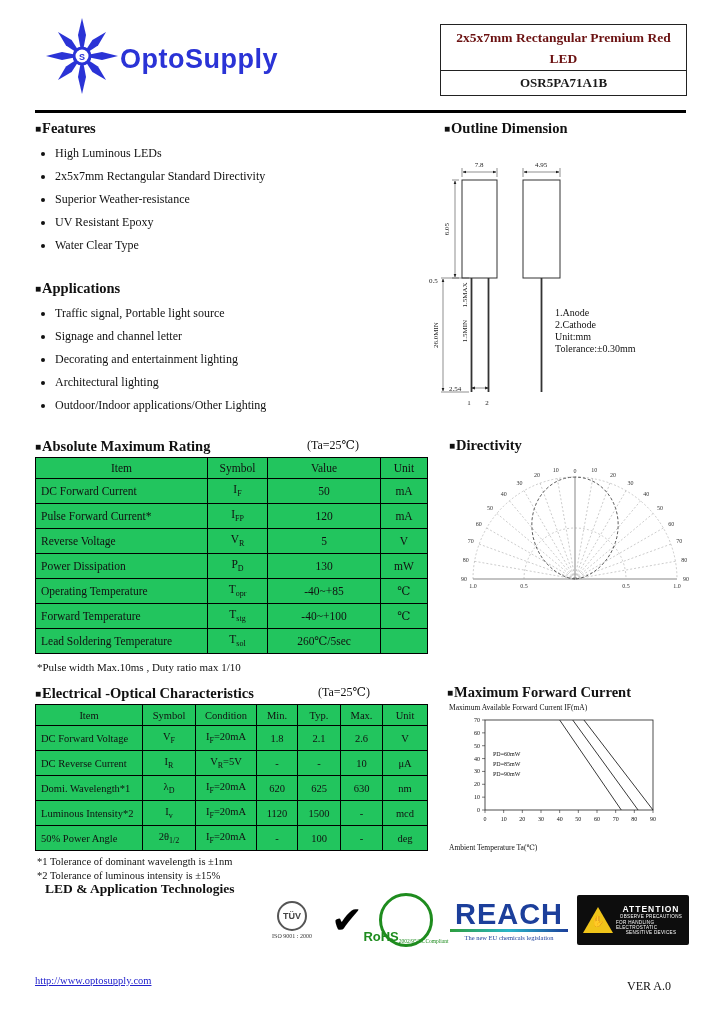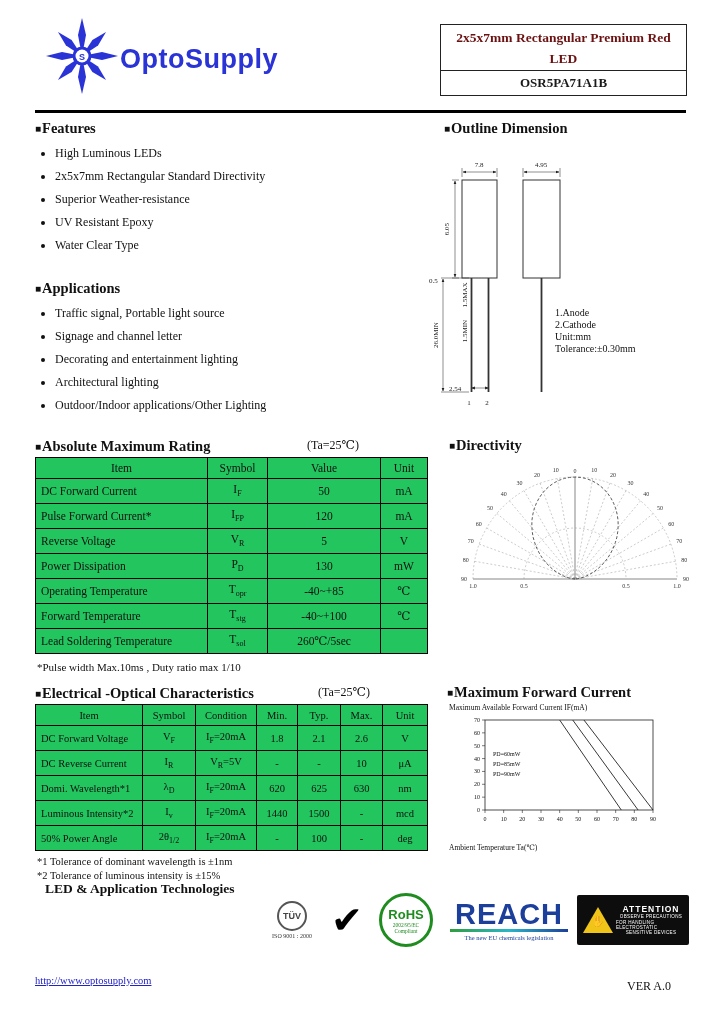--- a/index.html
+++ b/index.html
@@ -37,21 +37,21 @@
   .chart-title,.chart-xlabel{font-size:7.5px;text-align:left;height:12px;line-height:12px;color:#111}
   
   .tagline{font-size:13.5px;font-weight:bold}
   .cert{display:flex;flex-direction:column;align-items:center;justify-content:center}
   .tuv-circle{width:30px;height:30px;border:2px solid #555;border-radius:50%;color:#444;
               font-size:9px;font-weight:bold;display:flex;align-items:center;justify-content:center;
               font-family:"Liberation Sans","DejaVu Sans",sans-serif}
   .tuv-txt{font-size:6px;color:#333;margin-top:2px;white-space:nowrap}
   .check-glyph{font-size:38px;line-height:44px;color:#000;font-family:"DejaVu Sans",sans-serif}
   .rohs-circle{width:54px;height:54px;border:3px solid #1e8c1e;border-radius:50%;
-               display:flex;flex-direction:column;align-items:center;justify-content:center}
+               display:flex;align-items:flex-end;justify-content:center}
   .rohs-main{color:#1e8c1e;font-weight:bold;font-size:13px;font-family:"Liberation Sans","DejaVu Sans",sans-serif}
   .rohs-sub{color:#1e8c1e;font-size:5.5px}
   .reach-main{color:#1c3f9b;font-weight:bold;font-size:29px;letter-spacing:1px;line-height:30px;
               font-family:"Liberation Sans","DejaVu Sans",sans-serif}
   .reach-bar{width:118px;height:3px;background:linear-gradient(90deg,#2e9e3e,#2bb6c9,#1c3f9b)}
   .reach-sub{color:#1c3f9b;font-size:6.5px;margin-top:2px;white-space:nowrap}
   .esd-box{width:112px;height:50px;background:#0d0d0d;border-radius:2px;display:flex;align-items:center;padding:3px}
   .esd-tri{width:0;height:0;border-left:15px solid transparent;border-right:15px solid transparent;
            border-bottom:26px solid #f0c419;position:relative;margin:0 3px}
   .esd-hand{position:absolute;left:-7px;top:9px;font-size:11px;line-height:11px;color:#0d0d0d;
@@ -339,21 +339,21 @@
       <td><span>I</span><sub>F</sub><span>=20mA</span></td>
       <td>620</td>
       <td>625</td>
       <td>630</td>
       <td>nm</td>
     </tr>
     <tr>
       <td class="item">Luminous Intensity*2</td>
       <td><span>I</span><sub>v</sub></td>
       <td><span>I</span><sub>F</sub><span>=20mA</span></td>
-      <td>1440</td>
+      <td>1120</td>
       <td>1500</td>
       <td>-</td>
       <td>mcd</td>
     </tr>
     <tr>
       <td class="item">50% Power Angle</td>
       <td><span>2θ</span><sub>1/2</sub></td>
       <td><span>I</span><sub>F</sub><span>=20mA</span></td>
       <td>-</td>
       <td>100</td>

